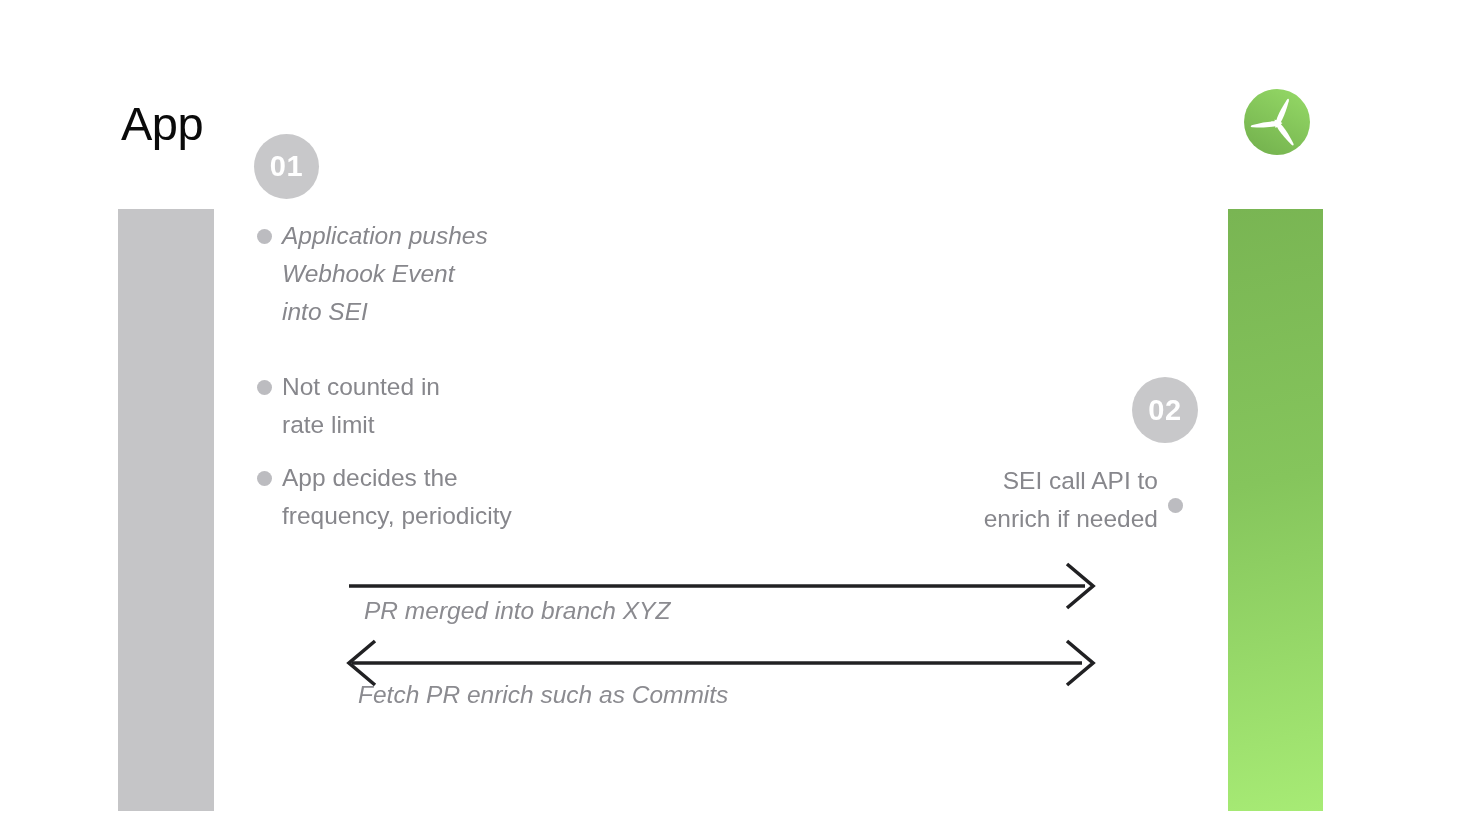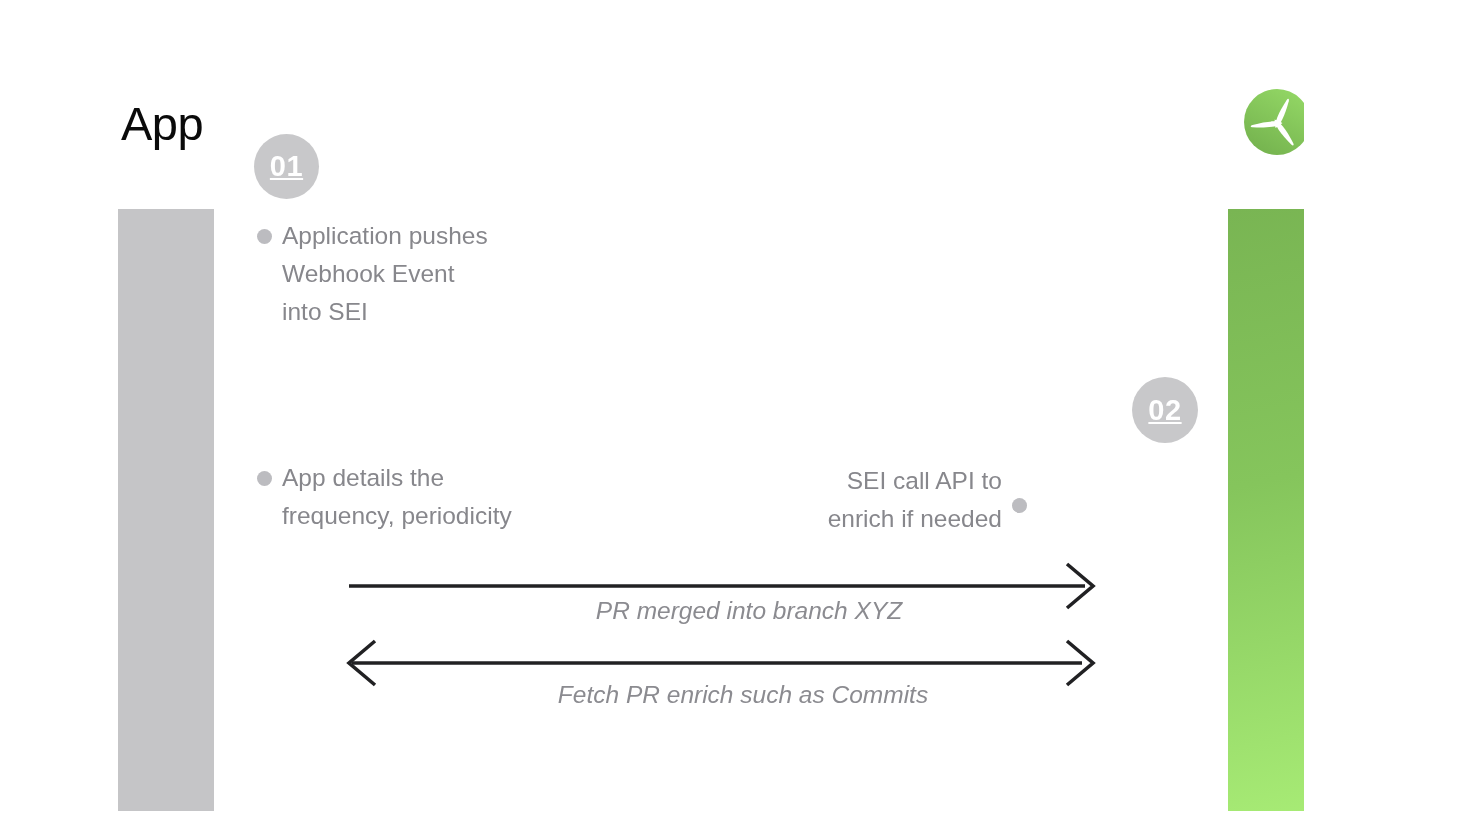--- a/index.html
+++ b/index.html
@@ -1,21 +1,21 @@
 <!DOCTYPE html>
 <html><head>
 <meta charset="utf-8">
 <style>
   * { margin: 0; padding: 0; box-sizing: border-box; }
   html, body { background: #ffffff; }
   body { font-family: "Liberation Sans", "DejaVu Sans", sans-serif; }
 
   .canvas {
     position: relative;
-    width: 1304px;
+    width: 1460px;
     height: 824px;
     background: #ffffff;
     overflow: hidden;
   }
 
   .page-title {
     position: absolute;
     left: 121px;
     top: 97px;
     font-size: 47px;
@@ -51,21 +51,20 @@
     height: 65px;
     border-radius: 50%;
     background: #c8c8ca;
     color: #ffffff;
     font-size: 29px;
     font-weight: 700;
     letter-spacing: 0.5px;
     display: flex;
     align-items: center;
     justify-content: center;
-    text-decoration: underline;
   }
   .badge-01 { left: 254px; top: 134px; }
   .badge-02 { left: 1132px; top: 377px; width: 66px; height: 66px; }
 
   .bullet {
     position: absolute;
     display: flex;
     gap: 10px;
     color: #87878c;
     font-size: 24.5px;
@@ -74,38 +73,38 @@
   .bullet-dot {
     flex: none;
     width: 15px;
     height: 15px;
     border-radius: 50%;
     background: #bcbcc0;
     margin-top: 11.5px;
   }
   .bullet-text { white-space: pre-line; }
 
-  .bullet-1 { left: 257px; top: 217px; }
+  .bullet-1 { left: 257px; top: 217px; font-style: italic; }
   .bullet-2 { left: 257px; top: 368px; }
   .bullet-3 { left: 257px; top: 459px; }
   .bullet-right { right: 277px; top: 462px; align-items: center; }
   .bullet-right .bullet-text { text-align: right; }
 
   .arrows-svg {
     position: absolute;
     left: 340px;
     top: 548px;
     width: 770px;
     height: 150px;
   }
 
   .arrow-label {
     position: absolute;
     width: 770px;
-    text-align: center;
+    text-align: left;
     font-style: italic;
     font-size: 24.5px;
     line-height: 34px;
     color: #8b8b90;
   }
   .arrow-label-1 { left: 364px; top: 594px; }
   .arrow-label-2 { left: 358px; top: 678px; }
 </style>
 </head>
 <body>
@@ -138,24 +137,29 @@
   <div class="step-badge badge-01">01</div>
   <div class="step-badge badge-02">02</div>
 
   <div class="bullet bullet-1">
     <span class="bullet-dot"></span>
     <span class="bullet-text">Application pushes
 Webhook Event
 into SEI</span>
   </div>
 
+  <div class="bullet bullet-2">
+    <span class="bullet-dot"></span>
+    <span class="bullet-text">Not counted in
+rate limit</span>
+  </div>
 
   <div class="bullet bullet-3">
     <span class="bullet-dot"></span>
-    <span class="bullet-text">App details the
+    <span class="bullet-text">App decides the
 frequency, periodicity</span>
   </div>
 
   <div class="bullet bullet-right">
     <span class="bullet-text">SEI call API to
 enrich if needed</span>
     <span class="bullet-dot"></span>
   </div>
 
   <svg class="arrows-svg" viewBox="0 0 770 150">

